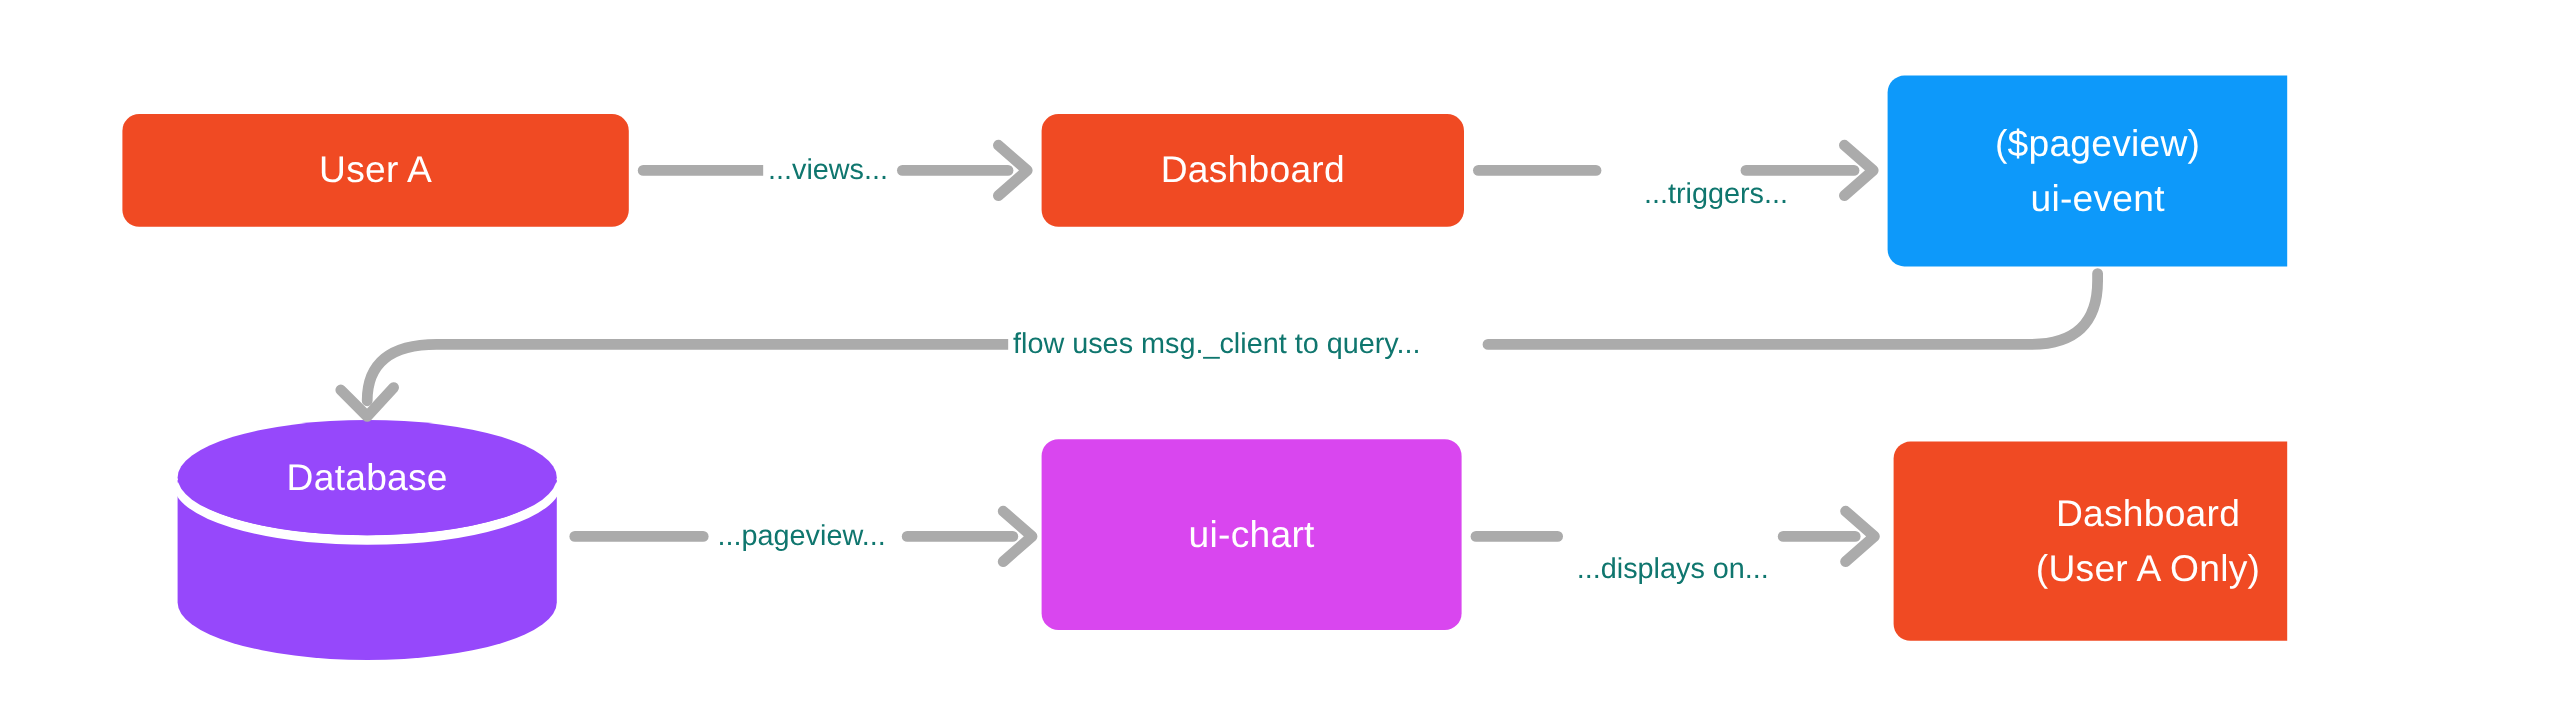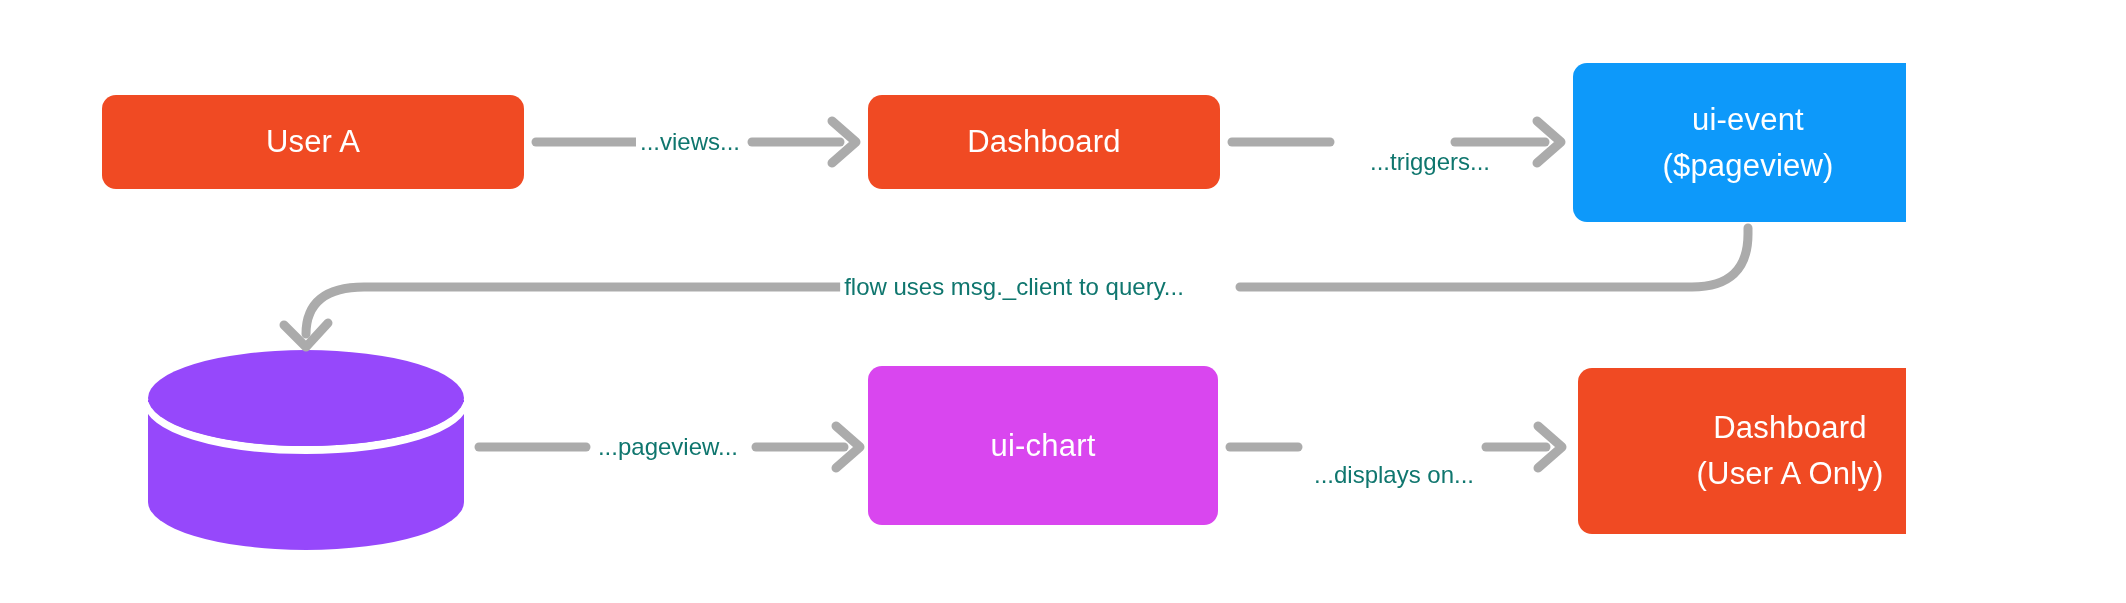--- a/index.html
+++ b/index.html
@@ -122,24 +122,27 @@
 
   <div class="node node-user-a" style="background-color: rgb(240, 74, 35);">
     <span>User A</span>
   </div>
 
   <div class="node node-dashboard" style="background-color: rgb(240, 74, 35);">
     <span>Dashboard</span>
   </div>
 
   <div class="node node-ui-event" style="background-color: rgb(13, 153, 250);">
+    <span>($pageview)</span>
     <span>ui-event</span>
-    <span>($pageview)</span>
   </div>
 
+  <div class="db-label">
+    <span>Database</span>
+  </div>
 
   <div class="node node-ui-chart" style="background-color: #d946ef;">
     <span>ui-chart</span>
   </div>
 
   <div class="node node-dashboard-2" style="background-color: rgb(240, 74, 35);">
     <span>Dashboard</span>
     <span>(User A Only)</span>
   </div>
 

